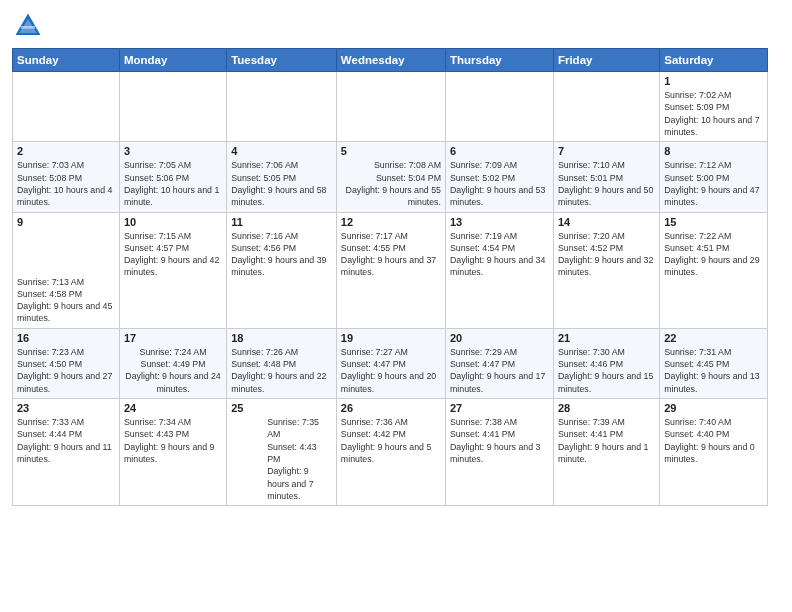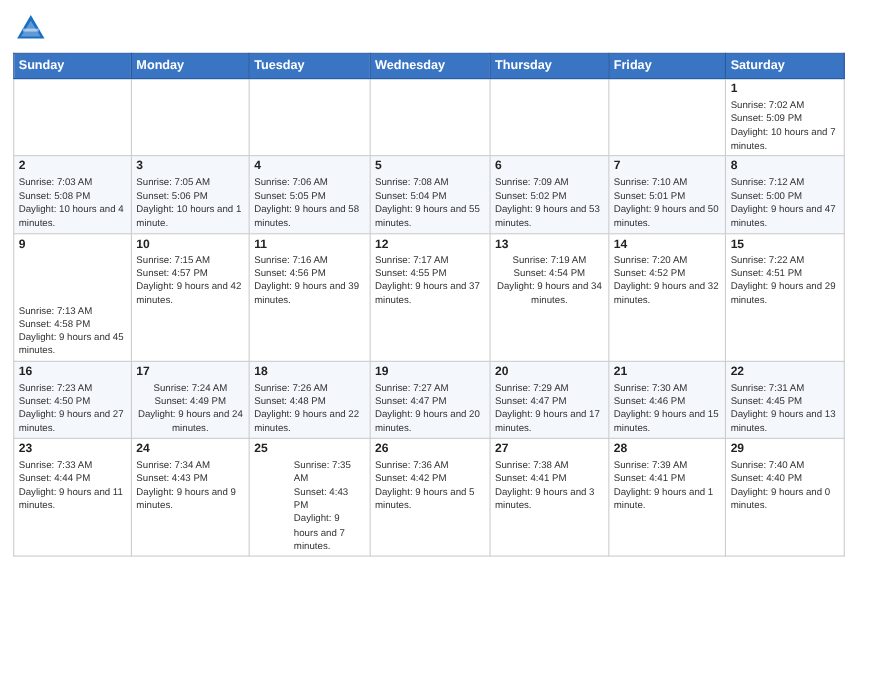--- a/index.html
+++ b/index.html
@@ -168,21 +168,21 @@
 Daylight: 10 hours and 1 minute.</div>
           </td>
           <td>
             <span class="day-num">4</span>
             <div class="day-info" style="white-space: pre-line;">Sunrise: 7:06 AM
 Sunset: 5:05 PM
 Daylight: 9 hours and 58 minutes.</div>
           </td>
           <td>
             <span class="day-num">5</span>
-            <div class="day-info" style="white-space: pre-line;">Sunrise: 7:08 AM
+            <div class="day-info" style="white-space: pre-line; text-align: right;">Sunrise: 7:08 AM
 Sunset: 5:04 PM
 Daylight: 9 hours and 55 minutes.</div>
           </td>
           <td>
             <span class="day-num">6</span>
             <div class="day-info" style="white-space: pre-line;">Sunrise: 7:09 AM
 Sunset: 5:02 PM
 Daylight: 9 hours and 53 minutes.</div>
           </td>
           <td>
@@ -218,21 +218,21 @@
 Daylight: 9 hours and 39 minutes.</div>
           </td>
           <td>
             <span class="day-num">12</span>
             <div class="day-info" style="white-space: pre-line;">Sunrise: 7:17 AM
 Sunset: 4:55 PM
 Daylight: 9 hours and 37 minutes.</div>
           </td>
           <td>
             <span class="day-num">13</span>
-            <div class="day-info" style="white-space: pre-line; text-align: center;">Sunrise: 7:19 AM
+            <div class="day-info" style="white-space: pre-line;">Sunrise: 7:19 AM
 Sunset: 4:54 PM
 Daylight: 9 hours and 34 minutes.</div>
           </td>
           <td>
             <span class="day-num">14</span>
             <div class="day-info" style="white-space: pre-line;">Sunrise: 7:20 AM
 Sunset: 4:52 PM
 Daylight: 9 hours and 32 minutes.</div>
           </td>
           <td>

